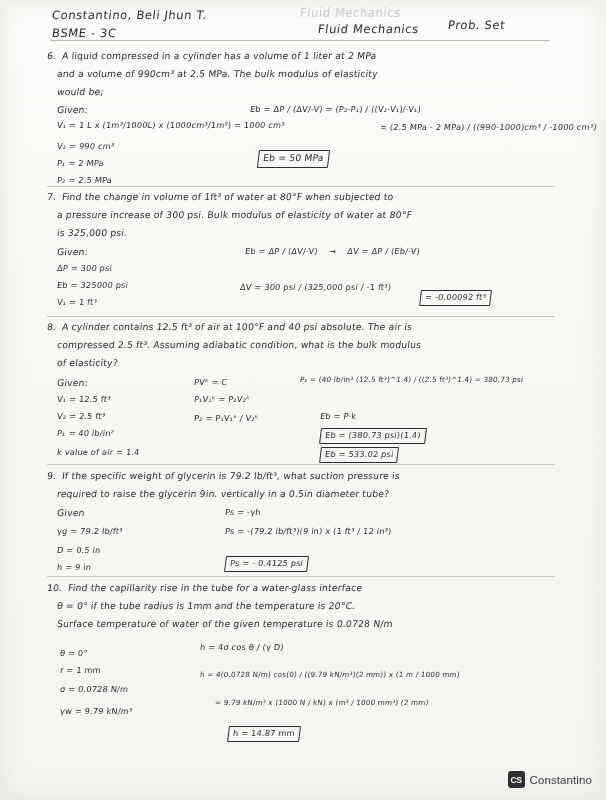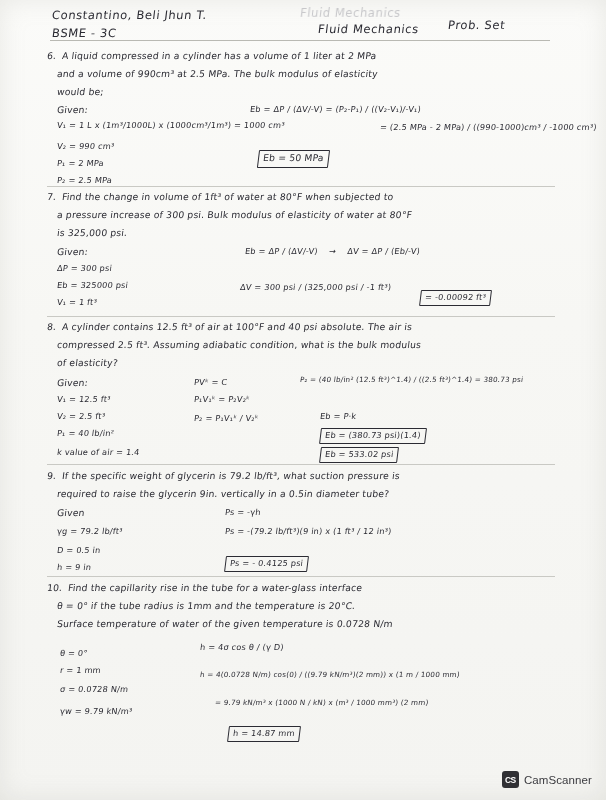--- a/index.html
+++ b/index.html
@@ -190,17 +190,17 @@
   <div class="hw small" style="left:60px; top:684px;">σ = 0.0728 N/m</div>
   <div class="hw small" style="left:60px; top:706px;">γw = 9.79 kN/m³</div>
 
   <div class="hw small" style="left:200px; top:642px;">h = 4σ cos θ / (γ D)</div>
   <div class="hw tiny" style="left:200px; top:670px;">h = 4(0.0728 N/m) cos(0) / ((9.79 kN/m³)(2 mm)) x (1 m / 1000 mm)</div>
   <div class="hw tiny" style="left:215px; top:698px;">= 9.79 kN/m³ x (1000 N / kN) x (m³ / 1000 mm³) (2 mm)</div>
   <div class="hw small" style="left:228px; top:726px;"><span class="box">h = 14.87 mm</span></div>
 
   <div class="scanner">
     <div class="cs-badge">CS</div>
-    <div class="cs-text">CamScanner</div>
+    <div class="cs-text">Constantino</div>
   </div>
 
   <div class="shadowedge"></div>
 </div>
 
 </body></html>

